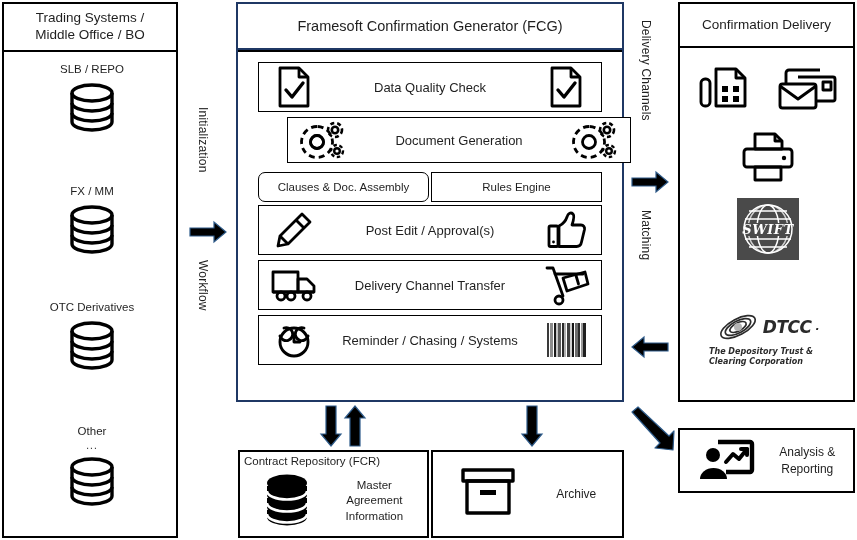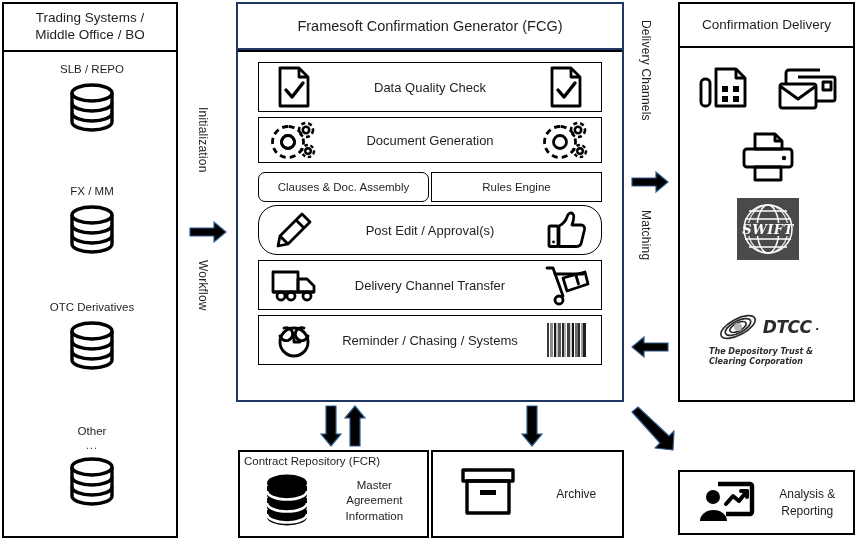--- a/index.html
+++ b/index.html
@@ -83,21 +83,21 @@
   .dtcc-row{display:flex;align-items:center;justify-content:center;gap:4px;}
   .dtcc-word{font-family:"DejaVu Sans",sans-serif;font-weight:bold;font-style:italic;font-size:17px;color:#2b2b2b;letter-spacing:-.5px;}
   .dtcc-tag{
     font-family:"DejaVu Sans",sans-serif;font-weight:bold;font-style:italic;
     font-size:8px;color:#2b2b2b;line-height:1.25;margin-top:5px;
   }
 
   
   #fcr-panel{left:238px;top:450px;width:191px;height:88px;}
   #archive-panel{left:431px;top:450px;width:193px;height:88px;}
-  #report-panel{left:678px;top:470px;width:177px;height:65px;}
+  #report-panel{left:678px;top:428px;width:177px;height:65px;}
   .fcr-title{position:absolute;left:4px;top:3px;font-size:11.5px;color:#1f1f1f;white-space:nowrap;}
   .bp-row{position:absolute;left:0;top:0;width:100%;height:100%;display:flex;align-items:center;justify-content:space-around;padding:0 6px;box-sizing:border-box;}
   .bp-label{font-size:12px;color:#1f1f1f;text-align:center;line-height:1.35;}
   .bp-label.multi{font-size:11.5px;}
 
   
   .barcode{display:flex;align-items:flex-end;height:34px;}
   .barcode i{display:block;height:100%;}
   svg{overflow:visible;}
 </style>
@@ -197,21 +197,21 @@
         <span class="ptitle">Data Quality Check</span>
         <span class="pico">
           <svg width="34" height="42" viewBox="0 0 34 42">
             <path d="M3 2 H22 L31 11 V40 H3 Z" fill="none" stroke="#000" stroke-width="2.8" stroke-linejoin="round"></path>
             <path d="M22 2 V11 H31" fill="none" stroke="#000" stroke-width="2.8" stroke-linejoin="round"></path>
             <path d="M9 24 L15 31 L26 17" fill="none" stroke="#000" stroke-width="3.4" stroke-linecap="round" stroke-linejoin="round"></path>
           </svg>
         </span>
       </div>
 
-      <div class="proc" style="top:65px;height:46px;">
+      <div class="proc" style="top:65px;height:46px;margin-left:29px;">
         <span class="pico">
           <svg width="50" height="44" viewBox="0 0 50 44">
             <g fill="none" stroke="#000" stroke-width="2.8">
               <circle cx="19" cy="24" r="6.5"></circle>
               <path d="M19 10.5 l3.4 1 1.6-3.1 3.1 1.6-1 3.4 3.4 1 1 -3.4 3.1 1.6" stroke="none"></path>
             </g>
             <path d="M19 8.5 a15.5 15.5 0 1 0 0.01 0 Z" fill="none" stroke="#000" stroke-width="2.8" stroke-dasharray="6 4"></path>
             <circle cx="19" cy="24" r="6.5" fill="none" stroke="#000" stroke-width="2.8"></circle>
             <circle cx="37" cy="12" r="3.2" fill="none" stroke="#000" stroke-width="2.6"></circle>
             <circle cx="37" cy="12" r="7" fill="none" stroke="#000" stroke-width="2.6" stroke-dasharray="4 3"></circle>
@@ -234,21 +234,21 @@
 
       <div class="subrow" style="top:120px;">
         <div class="subbox a">
           <span>Clauses &amp; Doc. Assembly</span>
         </div>
         <div class="subbox b">
           <span>Rules Engine</span>
         </div>
       </div>
 
-      <div class="proc" style="top:153px;height:50px;border-radius:19px;">
+      <div class="proc" style="top:153px;height:50px;">
         <span class="pico">
           <svg width="44" height="42" viewBox="0 0 44 42">
             <g fill="none" stroke="#000" stroke-width="2.8" stroke-linejoin="round">
               <path d="M30 5 L38 13 L16 35 L6 37 L8 27 Z"></path>
               <path d="M24 11 L32 19"></path>
               <path d="M8 27 L16 35"></path>
             </g>
           </svg>
         </span>
         <span class="ptitle">Post Edit / Approval(s)</span>

